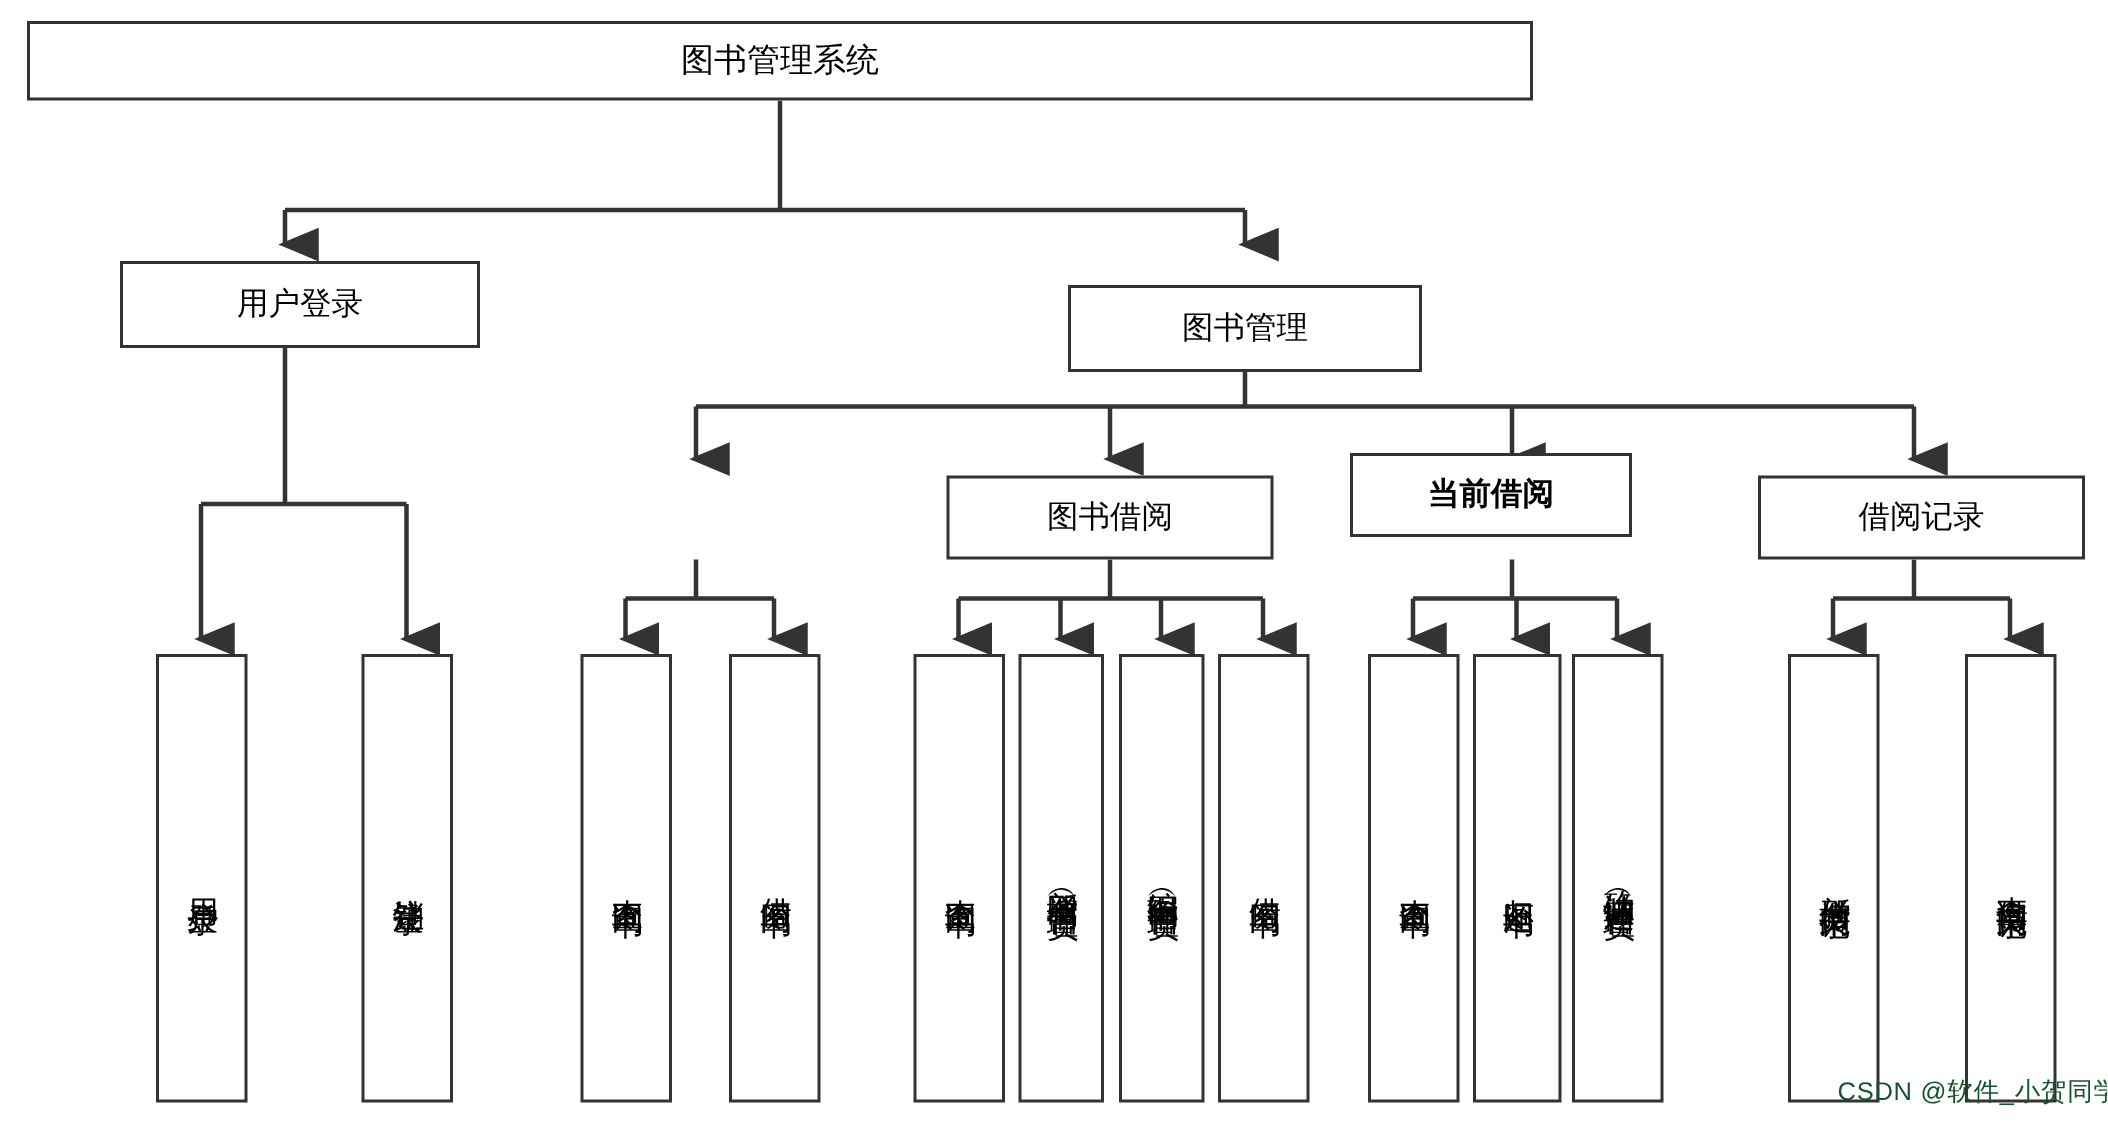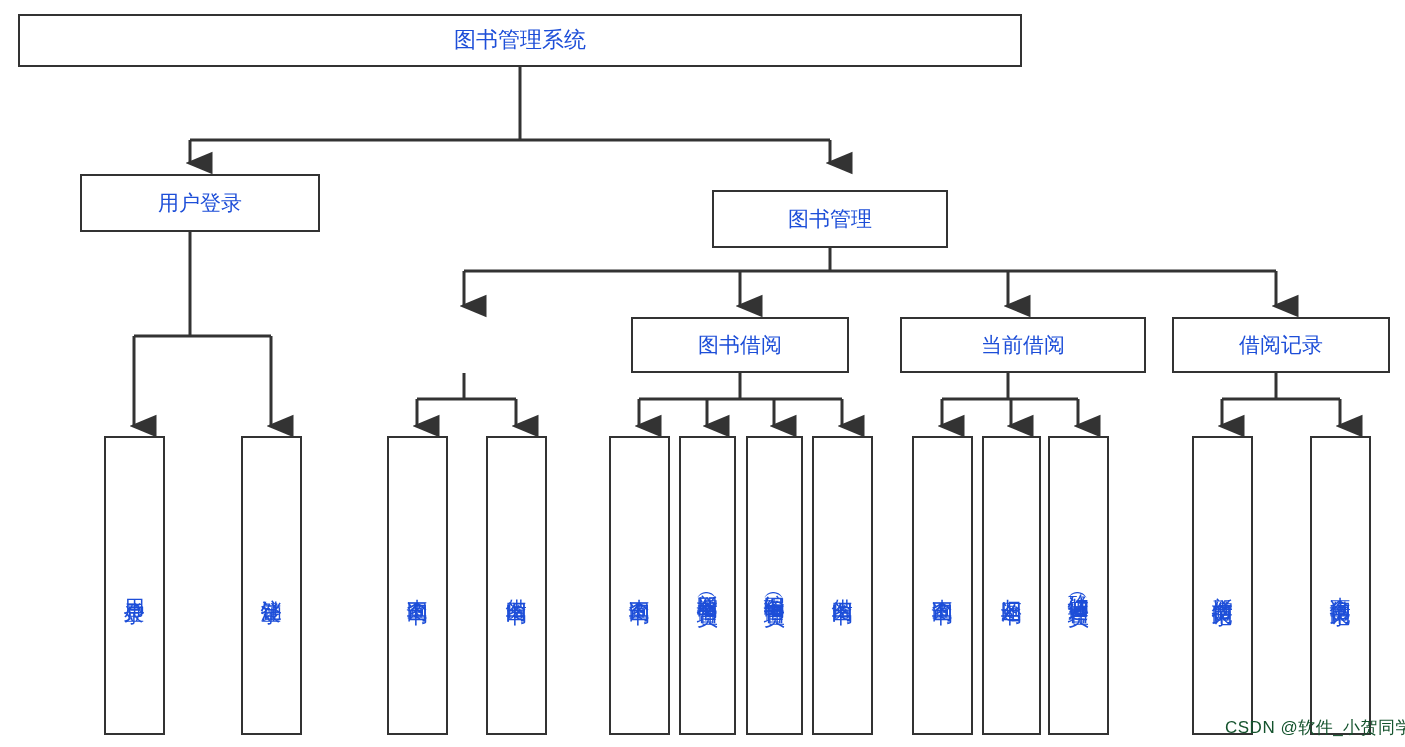--- a/index.html
+++ b/index.html
@@ -27,21 +27,21 @@
   }
   .node {
     position: absolute;
     box-sizing: border-box;
     border: 2px solid #333333;
     background: #ffffff;
     display: flex;
     align-items: center;
     justify-content: center;
     text-align: center;
-    color: #1d4ed8;
+    color: #000000;
     line-height: 1.12;
   }
   .node.h {
     font-size: 21px;
   }
   .node.v {
     writing-mode: vertical-rl;
     text-orientation: upright;
     font-size: 21px;
     letter-spacing: 2px;
@@ -132,21 +132,21 @@
   <div class="node h" style="left:80px; top:174px; width:240px; height:58px;">
     <span class="lbl">用户登录</span>
   </div>
   <div class="node h" style="left:712px; top:174px; width:236px; height:58px;margin-top:16px;">
     <span class="lbl">图书管理</span>
   </div>
 
   <div class="node h" style="left:631px; top:317px; width:218px; height:56px;">
     <span class="lbl">图书借阅</span>
   </div>
-  <div class="node h" style="left:900px; top:317px; width:246px; height:56px;">
+  <div class="node h" style="left:900px; top:302px; width:188px; height:56px;font-weight:bold;">
     <span class="lbl">当前借阅</span>
   </div>
   <div class="node h" style="left:1172px; top:317px; width:218px; height:56px;">
     <span class="lbl">借阅记录</span>
   </div>
 
   <div class="node v" style="left:104px; top:436px; width:61px; height:299px;">
     <span class="lbl">用户登录</span>
   </div>
   <div class="node v" style="left:241px; top:436px; width:61px; height:299px;">

